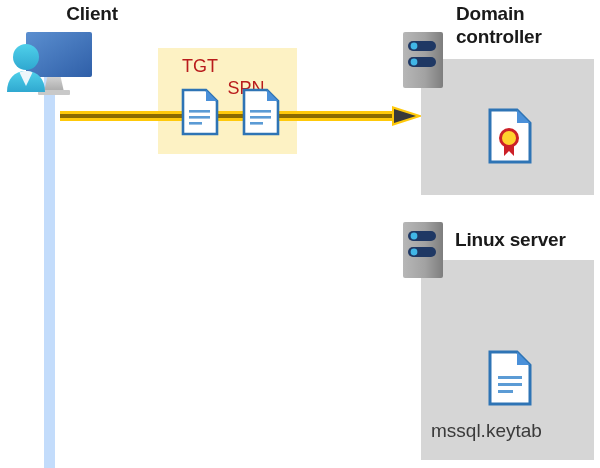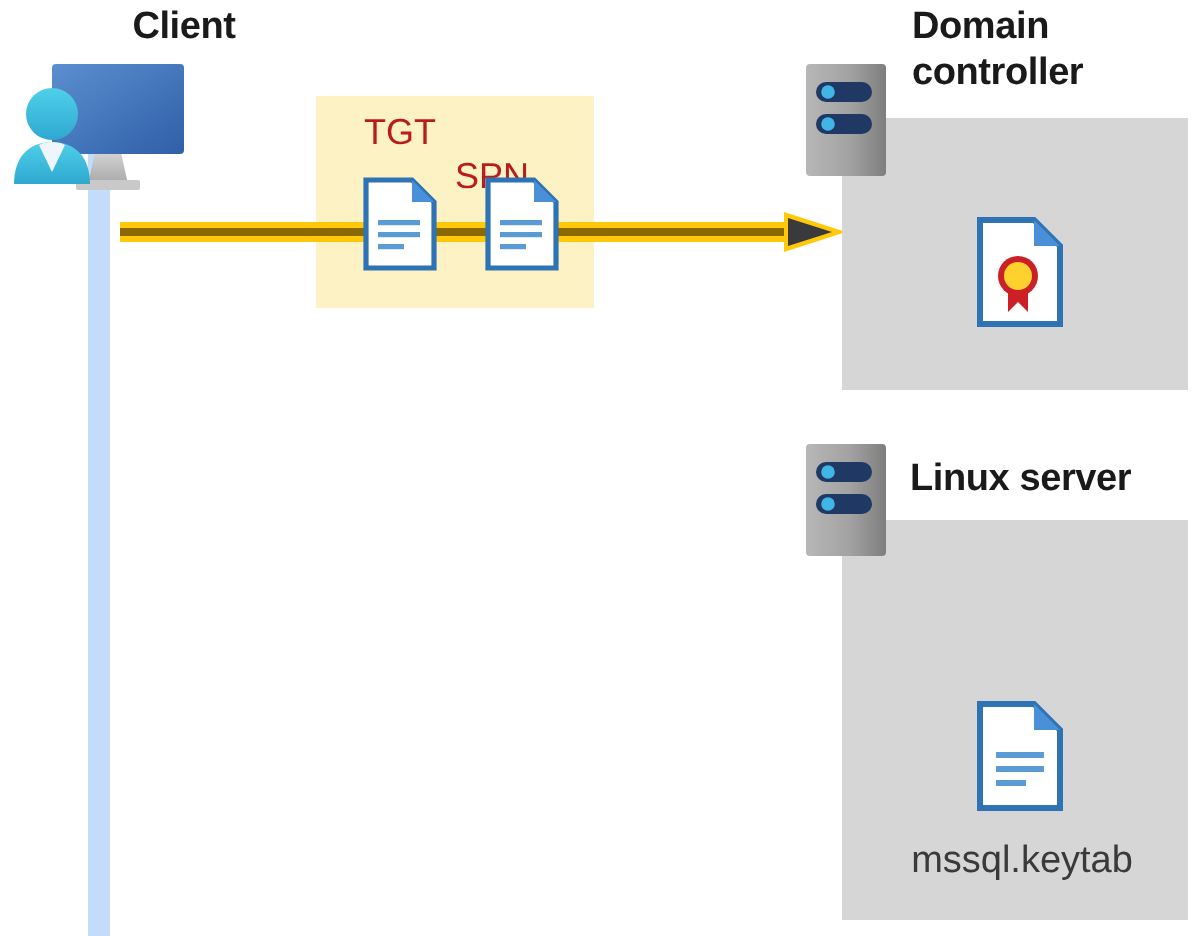--- a/index.html
+++ b/index.html
@@ -85,21 +85,21 @@
 
   
   #cert-doc   { left: 488px; top: 108px; width: 44px; height: 56px; }
   #sql-icon   { left: 483px; top: 274px; width: 48px; height: 56px; }
   #keytab-doc { left: 488px; top: 350px; width: 44px; height: 56px; }
 
   
   #client-title      { left: 32px;  top: 2px;  width: 120px; text-align: center; }
   #dc-title          { left: 456px; top: 2px;  width: 150px; }
   #linux-title       { left: 455px; top: 228px; width: 150px; }
-  #keytab-filename   { left: 431px; top: 420px; width: 160px; text-align: center; }
+  #keytab-filename   { left: 431px; top: 420px; width: 160px; }
 
   #token-tgt { left: 172px; top: 56px; }
   #token-spn { left: 218px; top: 56px; margin-top: 22px; }
 
   #doc-tgt { left: 181px; top: 88px; }
   #doc-spn { left: 242px; top: 88px; }
 </style>
 </head>
 <body>
 

